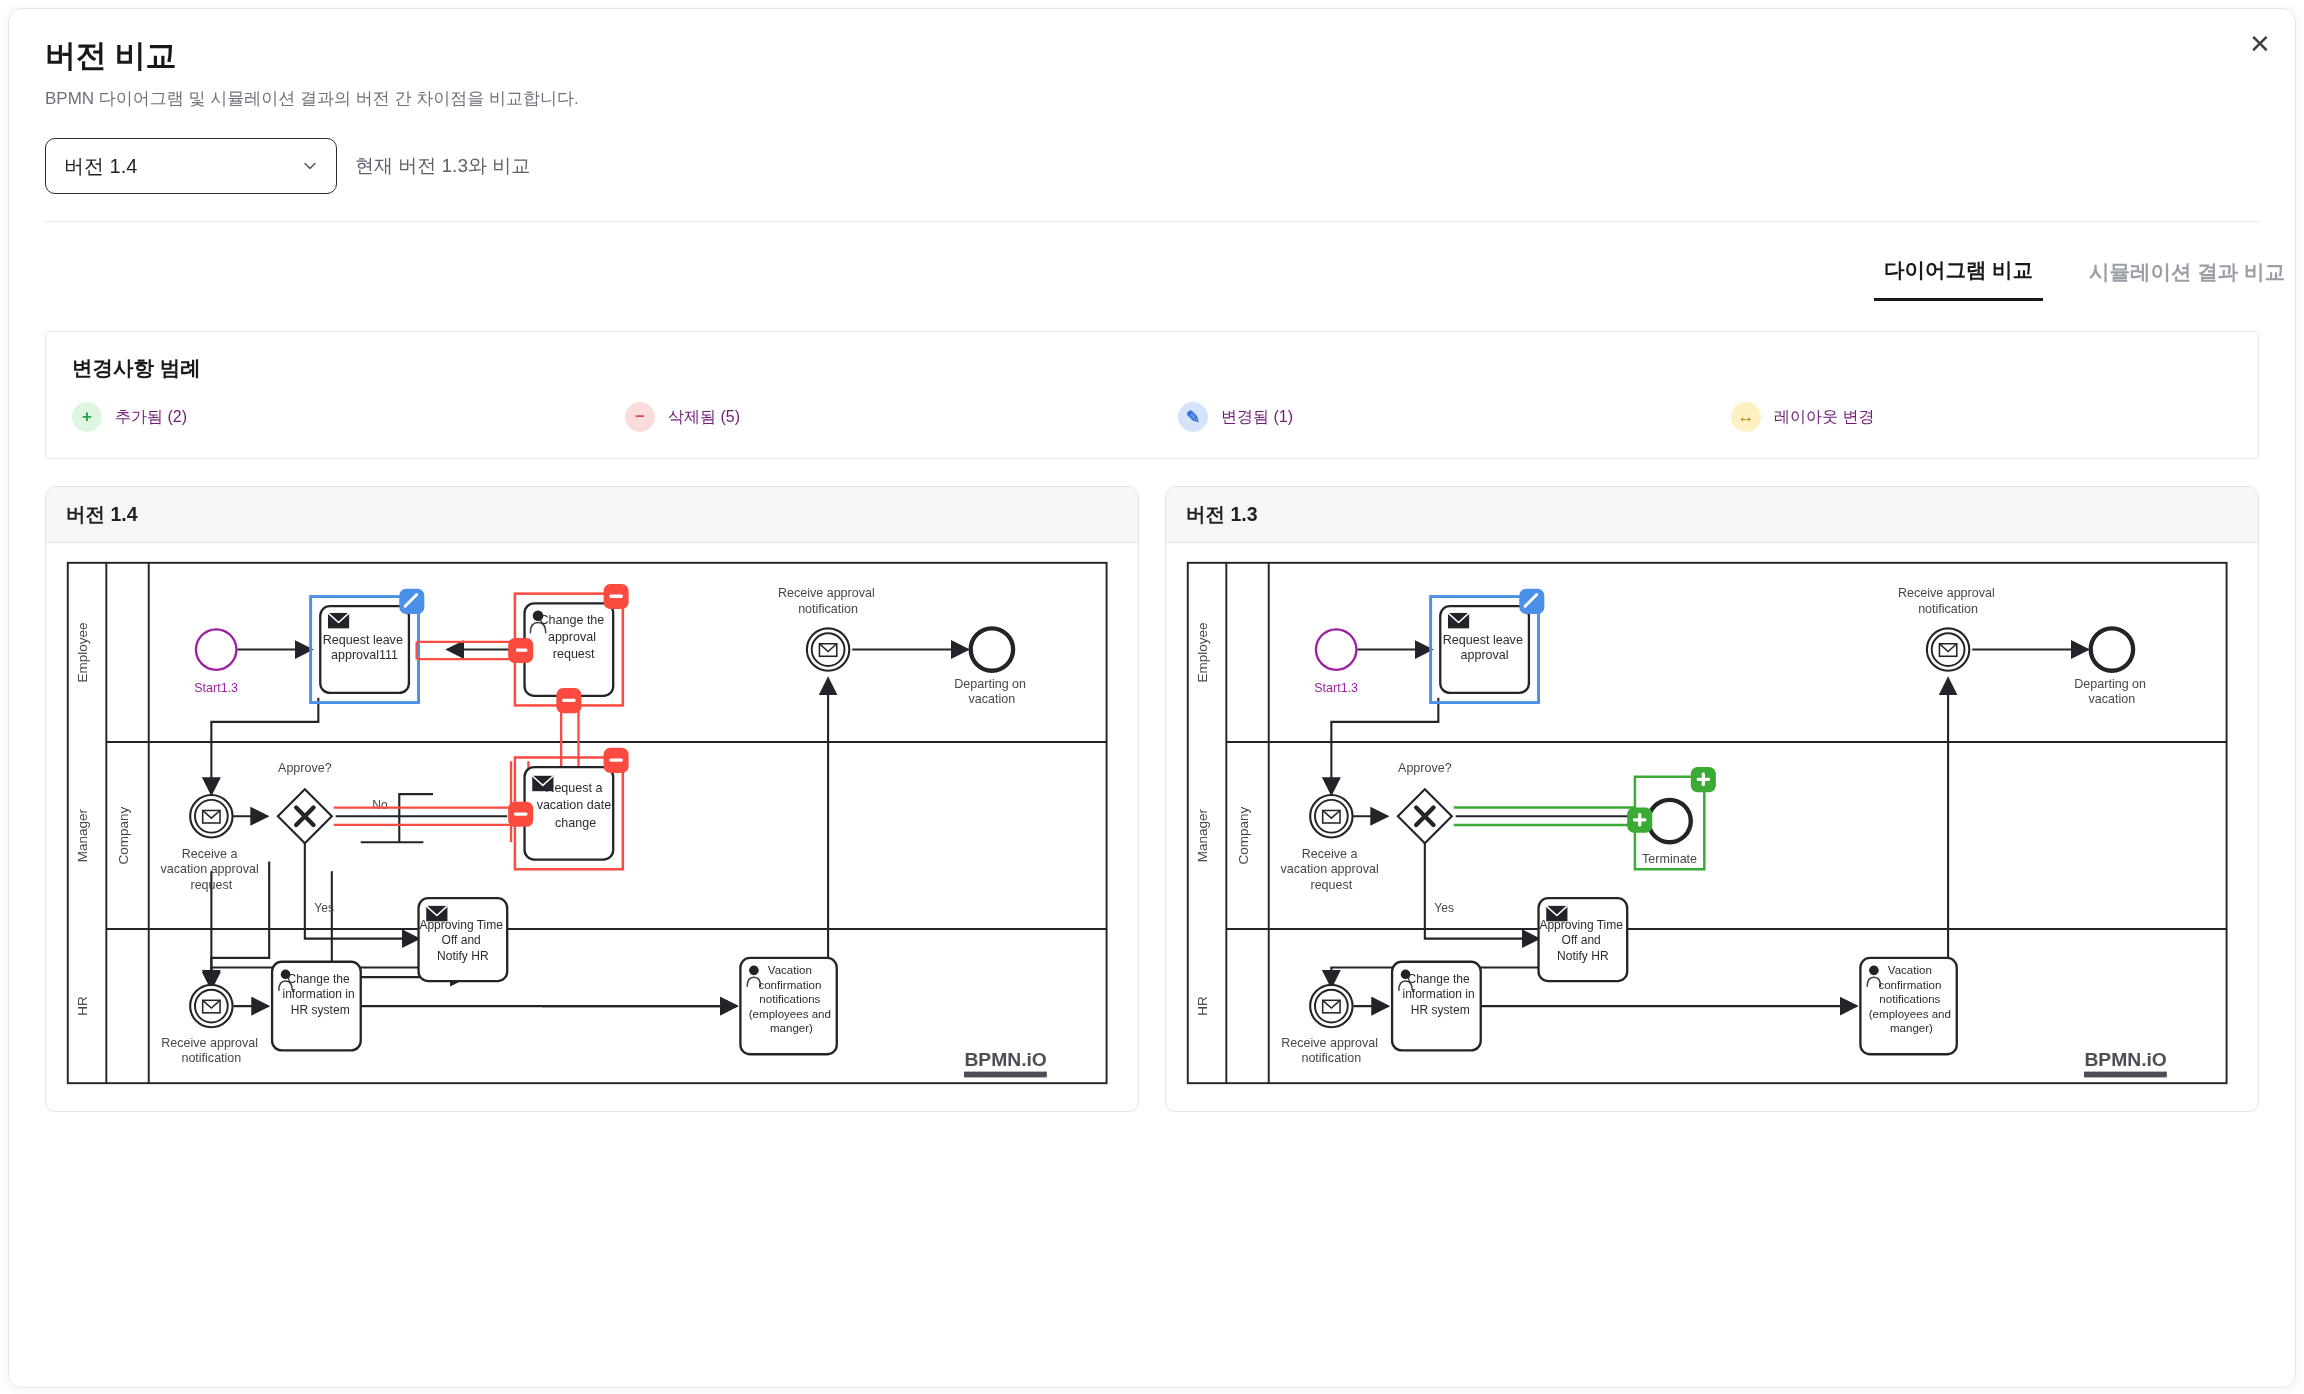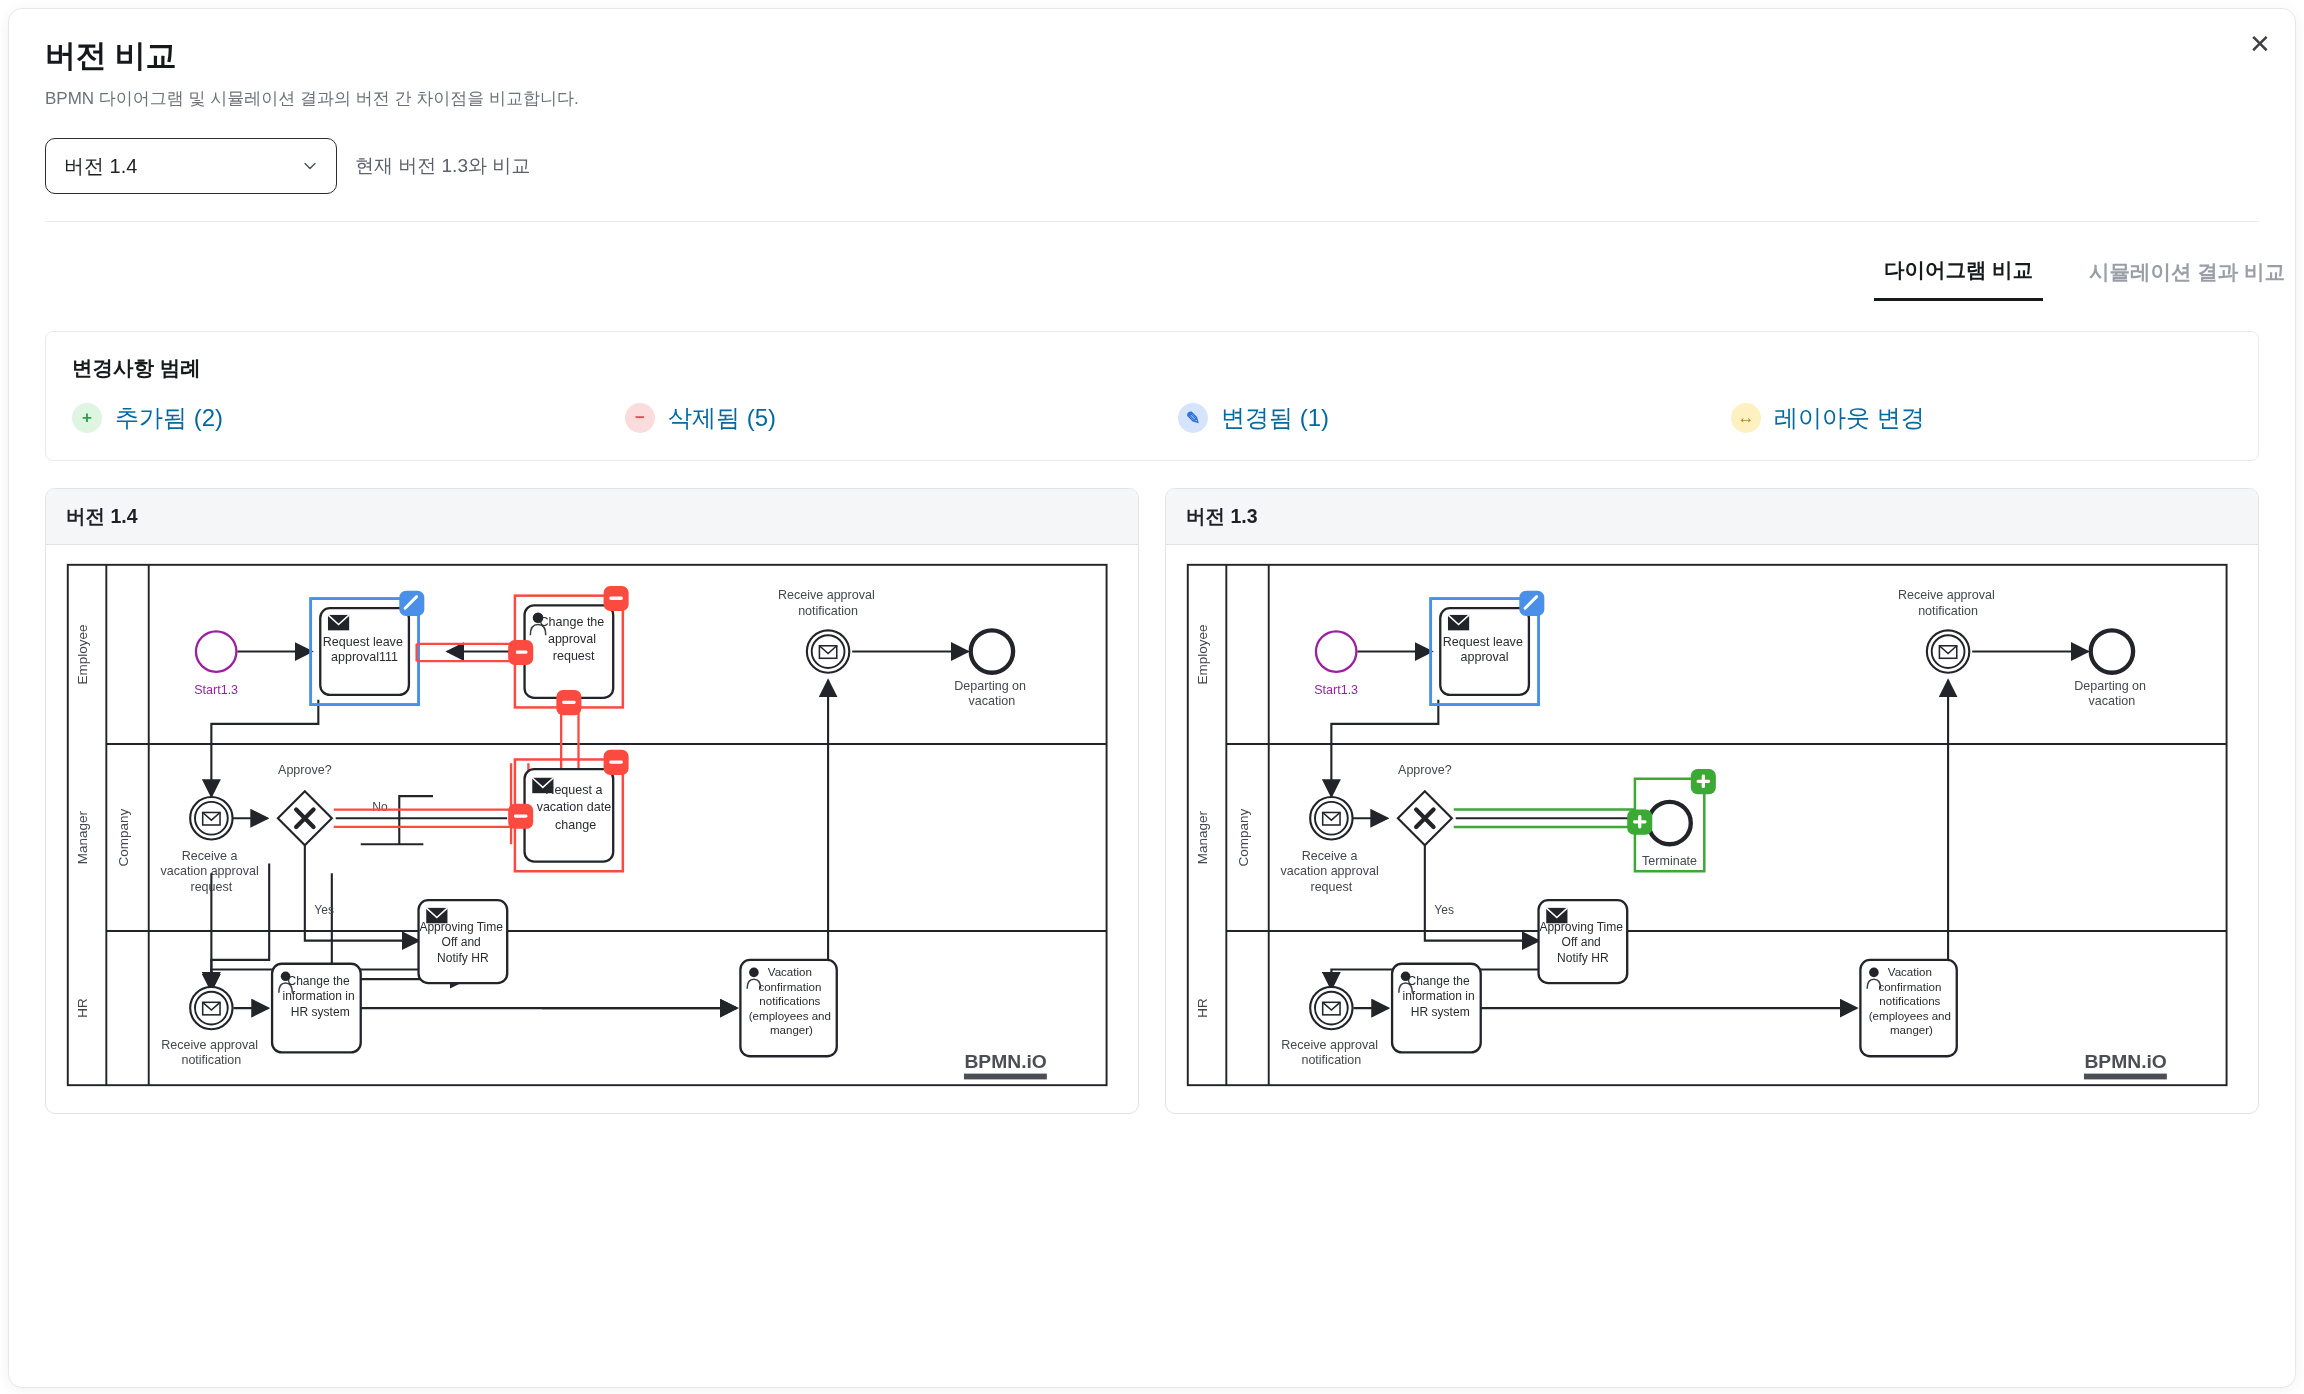--- a/index.html
+++ b/index.html
@@ -79,33 +79,33 @@
   }
   .tab.active {
     color: #17191d; font-weight: 700;
     border-bottom: 3px solid #17191d;
   }
 
   
   .legend {
     margin: 30px 36px 16px 36px;
     border: 1px solid #e9eaed;
-    border-radius: 8px;
+    border-radius: 3px;
     padding: 22px 26px 26px 26px;
   }
   .legend-title { font-size: 20.5px; font-weight: 700; margin-bottom: 20px; color:#17191d;}
   .legend-items { display: flex; align-items: center; }
   .lg-item { display: flex; align-items: center; gap: 13px; }
   .lg-i0 { width: 553px; } .lg-i1 { width: 553px; } .lg-i2 { width: 553px; }
   .lg-badge {
     width: 30px; height: 30px; border-radius: 50%;
     display: flex; align-items: center; justify-content: center;
     font-size: 17px; font-weight: 700; flex: none;
   }
-  .lg-label { font-size: 24px; color: #0369a1; text-align: right; }
+  .lg-label { font-size: 16px; color: #701a75; text-align: right; }
 
   
   .panels {
     display: flex; gap: 26px;
     margin: 27px 36px 0 36px;
   }
   .panel {
     flex: 1;
     border: 1px solid #e1e3e7;
     border-radius: 10px;

